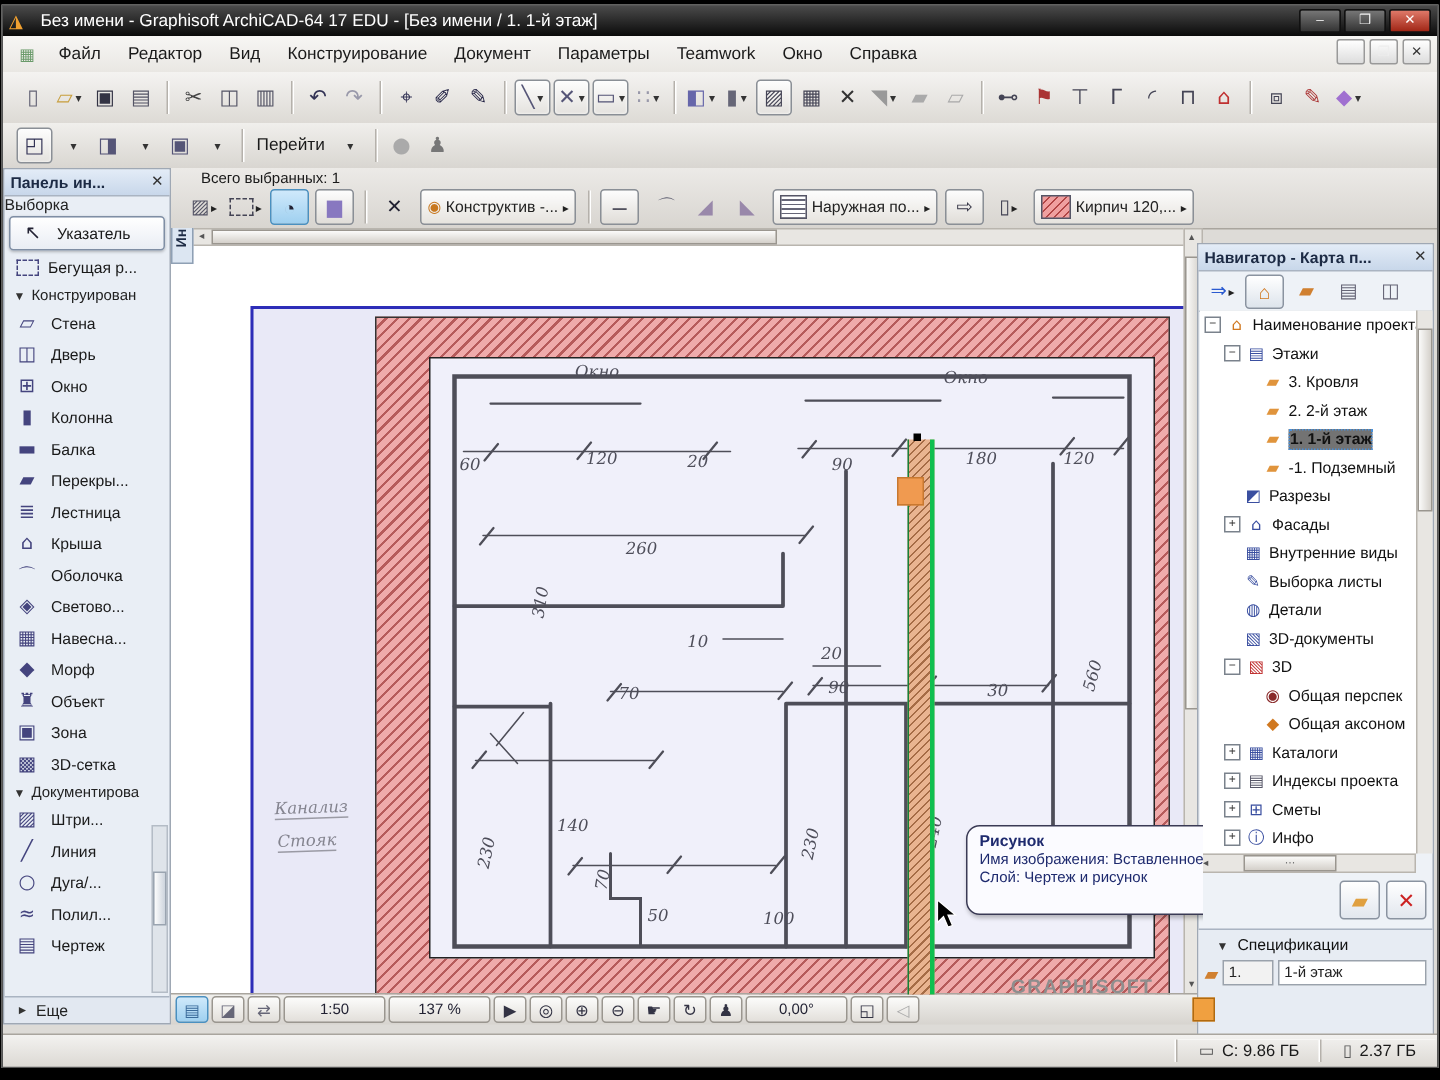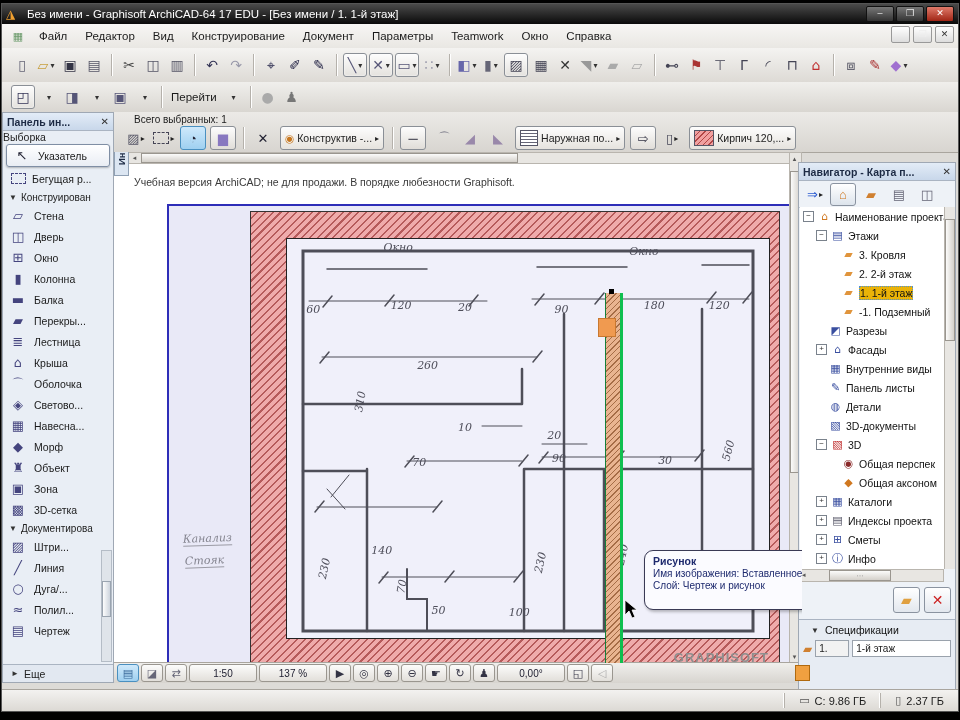--- a/index.html
+++ b/index.html
@@ -119,21 +119,21 @@
   #treevscroll{position:absolute;right:0;top:44px;width:10px;height:362px;background:#e8e6e2;border-left:1px solid #b9b5ae;}
   #treevscroll .thumb{position:absolute;left:0;right:0;top:12px;height:120px;background:linear-gradient(90deg,#fbfbfa,#d4d0ca);border:1px solid #9a968f;}
   #treehscroll{position:absolute;left:1px;right:11px;top:406px;height:11px;background:#e8e6e2;border:1px solid #b9b5ae;}
   #treehscroll .thumb{position:absolute;left:28px;width:60px;top:0;height:9px;background:linear-gradient(#fbfbfa,#d4d0ca);border:1px solid #9a968f;
       font-size:7px;text-align:center;line-height:9px;color:#666;}
   .tree-row{display:flex;align-items:center;height:19px;font-size:10.5px;color:#111;white-space:nowrap;}
   .tree-row .exp{width:9px;height:9px;border:1px solid #7a828c;background:#fff;font-size:8px;line-height:8px;
       text-align:center;margin-right:3px;color:#333;flex:none;}
   .tree-row .noexp{width:12px;flex:none;}
   .tree-row .nicon{width:15px;text-align:center;font-size:11px;margin-right:3px;flex:none;font-family:"DejaVu Sans",sans-serif;}
-  .tree-row.selected .lbl{background:#eab308;border:1px dotted #4a90d9;font-weight:normal;}
+  .tree-row.selected .lbl{background:#737373;border:1px dotted #4a90d9;font-weight:bold;}
   #navbtns{position:absolute;right:4px;top:424px;display:flex;gap:4px;}
   .navsq{width:25px;height:24px;border:1px solid #8a93a0;border-radius:3px;background:linear-gradient(#fff,#e2e7ee);
       display:flex;align-items:center;justify-content:center;font-size:14px;}
   #specs{position:absolute;left:0;right:0;top:456px;bottom:0;border-top:1px solid #aab4c2;background:#e7ecf3;}
   #specs .sechdr{display:flex;align-items:center;gap:6px;padding:4px 0 3px 12px;font-size:10.5px;color:#111;}
   #specs .sechdr .tri{font-size:8px;}
   #specrow{display:flex;align-items:center;gap:3px;padding:1px 4px;}
   #specrow .fico{font-size:12px;color:#d08030;}
   .field{background:#fff;border:1px solid #9aa2ac;height:15px;font-size:10px;display:flex;align-items:center;padding:0 3px;}
   #spec-num{width:26px;background:#f2f2f2;}
@@ -482,21 +482,20 @@
       <span>Еще</span>
     </div>
   </div>
 
   <div id="canvas">
     <div id="in-tab">Ин</div>
     <div id="hscroll-top">
       <span class="arr" style="color: rgb(85, 85, 85);">◂</span>
           <div class="thumb"></div>
     </div>
-    <div id="banner">Учебная версия ArchiCAD; не для продажи. В порядке любезности Graphisoft.</div>
 
     <div id="plan">
       <span class="hand" style="left:14px;top:326px;">Канализ</span>
       <span class="hand" style="left:16px;top:348px;">Стояк</span>
 
       <div id="imageframe">
         <div id="sketch">
           <svg viewBox="0 0 482 402" preserveAspectRatio="none">
             <g stroke="#4e4e58" fill="none" stroke-linecap="round">
               <path d="M16,12 H466 V392 H16 Z" stroke-width="3"></path>
@@ -675,21 +674,21 @@
             <span class="lbl">Фасады</span>
           </div>
           <div class="tree-row" style="padding-left: 16px;">
             <span class="noexp"></span>
             <span class="nicon" style="color: rgb(58, 79, 160);">▦</span>
             <span class="lbl">Внутренние виды</span>
           </div>
           <div class="tree-row" style="padding-left: 16px;">
             <span class="noexp"></span>
             <span class="nicon" style="color: rgb(58, 79, 160);">✎</span>
-            <span class="lbl">Панель листы</span>
+            <span class="lbl">Выборка листы</span>
           </div>
           <div class="tree-row" style="padding-left: 16px;">
             <span class="noexp"></span>
             <span class="nicon" style="color: rgb(58, 79, 160);">◍</span>
             <span class="lbl">Детали</span>
           </div>
           <div class="tree-row" style="padding-left: 16px;">
             <span class="noexp"></span>
             <span class="nicon" style="color: rgb(58, 79, 160);">▧</span>
             <span class="lbl">3D-документы</span>

